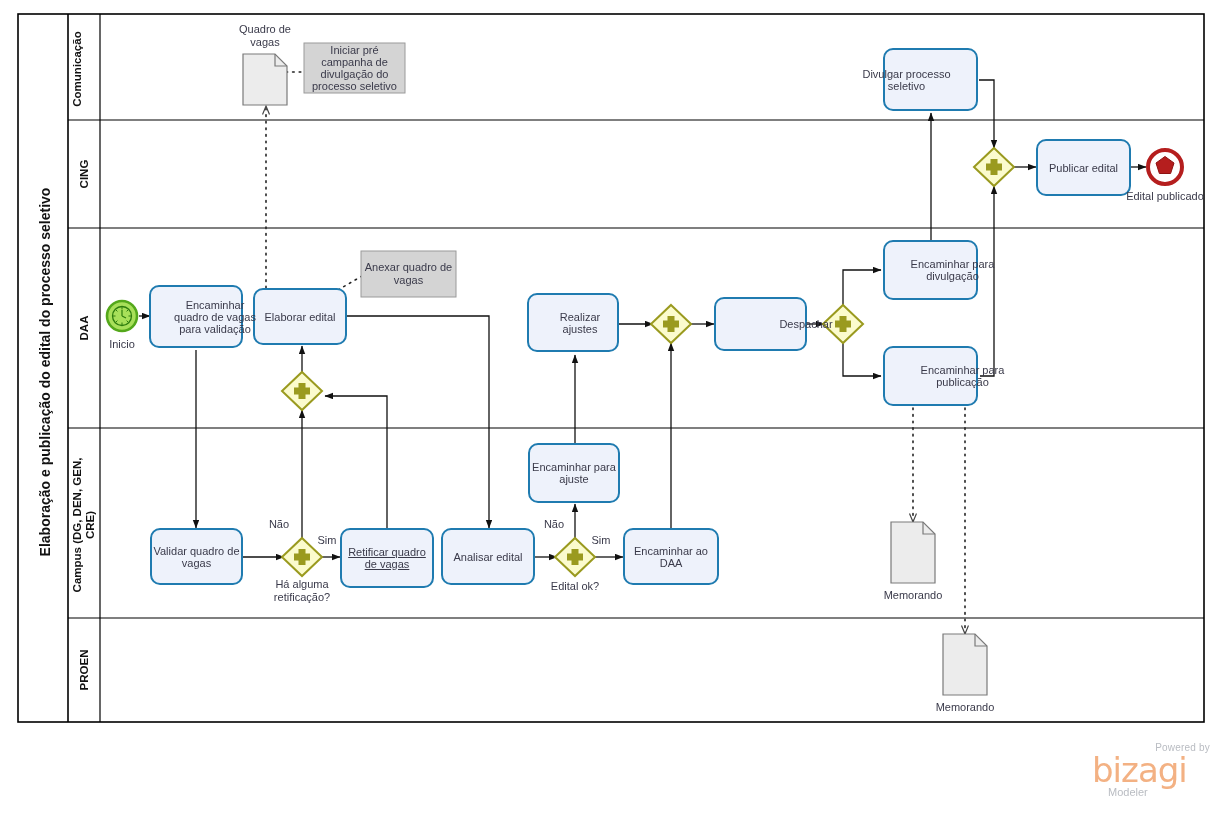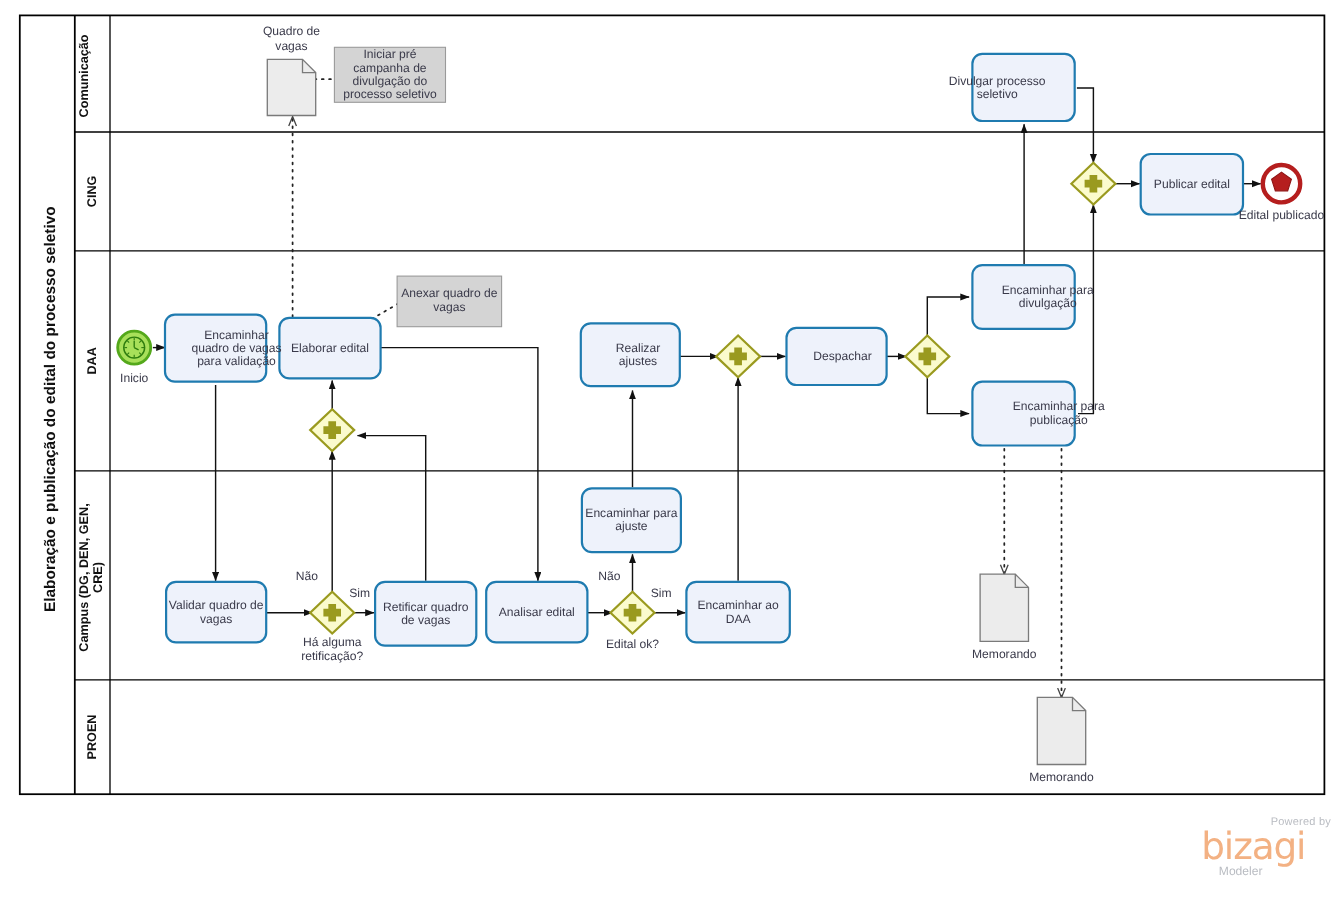--- a/index.html
+++ b/index.html
@@ -222,27 +222,27 @@
   <div style="position:absolute;left:-9px;top:508px;width:186px;height:34px;transform:rotate(-90deg);display:flex;align-items:center;justify-content:center;">
     <span style="font-size:11.5px;font-weight:bold;color:#111;line-height:13px;text-align:center;display:block;width:150px;">Campus (DG, DEN, GEN, CRE)</span>
   </div>
   <div style="position:absolute;left:-1px;top:655px;width:170px;height:30px;transform:rotate(-90deg);display:flex;align-items:center;justify-content:center;">
     <span style="font-size:11.5px;font-weight:bold;color:#111;">PROEN</span>
   </div>
 
   <div class="lbl" style="left:152px;top:291px;width:88px;height:51px;display:flex;align-items:center;justify-content:center;padding-left:19px;">Encaminhar quadro de vagas para validação</div>
   <div class="lbl" style="left:256px;top:291px;width:88px;height:51px;display:flex;align-items:center;justify-content:center;">Elaborar edital</div>
   <div class="lbl" style="left:530px;top:298px;width:68px;height:49px;display:flex;align-items:center;justify-content:center;margin-left:16px;">Realizar ajustes</div>
-  <div class="lbl" style="left:717px;top:301px;width:98px;height:46px;display:flex;align-items:center;justify-content:center;">Despachar</div>
+  <div class="lbl" style="left:717px;top:301px;width:98px;height:46px;display:flex;align-items:center;justify-content:center;padding-left:40px;">Despachar</div>
   <div class="lbl" style="left:886px;top:245px;width:89px;height:50px;display:flex;align-items:center;justify-content:center;padding-left:22px;">Encaminhar para divulgação</div>
   <div class="lbl" style="left:886px;top:351px;width:89px;height:50px;display:flex;align-items:center;justify-content:center;margin-left:32px;">Encaminhar para publicação</div>
   <div class="lbl" style="left:862px;top:53px;width:89px;height:53px;display:flex;align-items:center;justify-content:center;">Divulgar processo seletivo</div>
   <div class="lbl" style="left:1039px;top:144px;width:89px;height:47px;display:flex;align-items:center;justify-content:center;">Publicar edital</div>
   <div class="lbl" style="left:153px;top:533px;width:87px;height:47px;display:flex;align-items:center;justify-content:center;">Validar quadro de vagas</div>
-  <div class="lbl" style="left:343px;top:533px;width:88px;height:50px;display:flex;align-items:center;justify-content:center;">Retificar quadro de vagas</div>
+  <div class="lbl" style="left:343px;top:533px;width:88px;height:50px;display:flex;align-items:center;justify-content:center;text-decoration:underline;">Retificar quadro de vagas</div>
   <div class="lbl" style="left:444px;top:533px;width:88px;height:47px;display:flex;align-items:center;justify-content:center;">Analisar edital</div>
   <div class="lbl" style="left:531px;top:448px;width:86px;height:50px;display:flex;align-items:center;justify-content:center;">Encaminhar para ajuste</div>
   <div class="lbl" style="left:626px;top:533px;width:90px;height:47px;display:flex;align-items:center;justify-content:center;">Encaminhar ao DAA</div>
 
   <div class="lbl" style="left:92px;top:338px;width:60px;">Inicio</div>
   <div class="lbl" style="left:1125px;top:190px;width:80px;line-height:13px;">Edital publicado</div>
 
   <div class="lbl" style="left:250px;top:578px;width:104px;line-height:13px;">Há alguma retificação?</div>
   <div class="lbl" style="left:535px;top:580px;width:80px;">Edital ok?</div>
 

